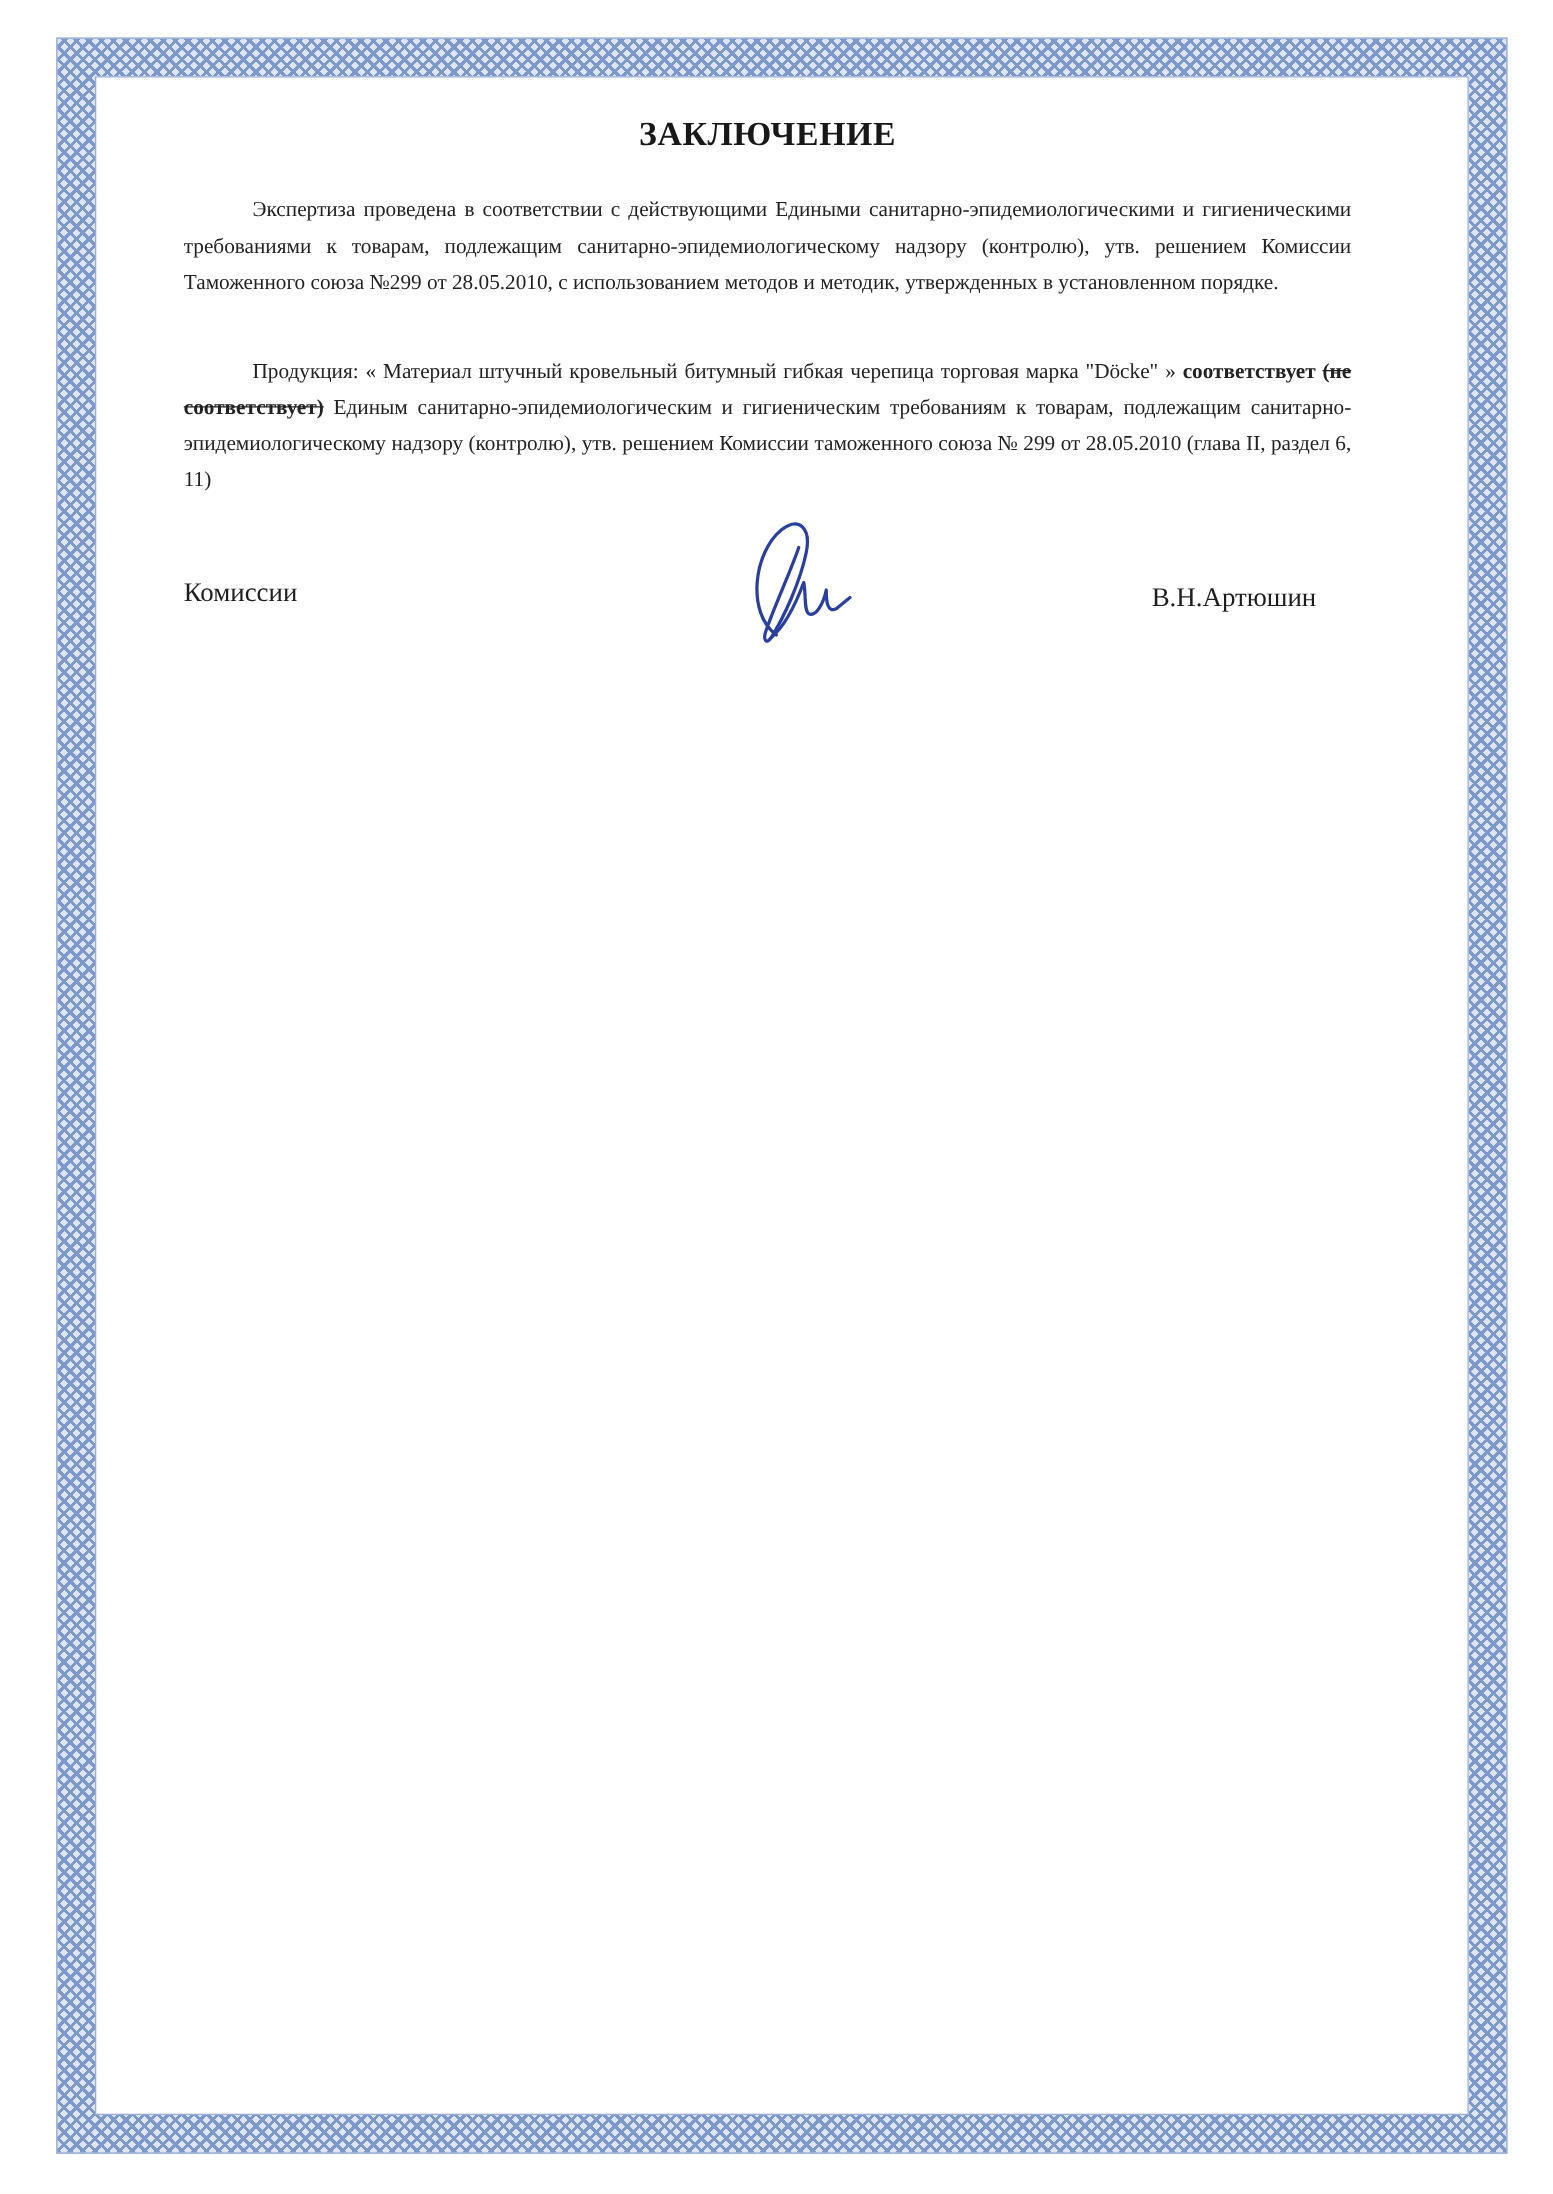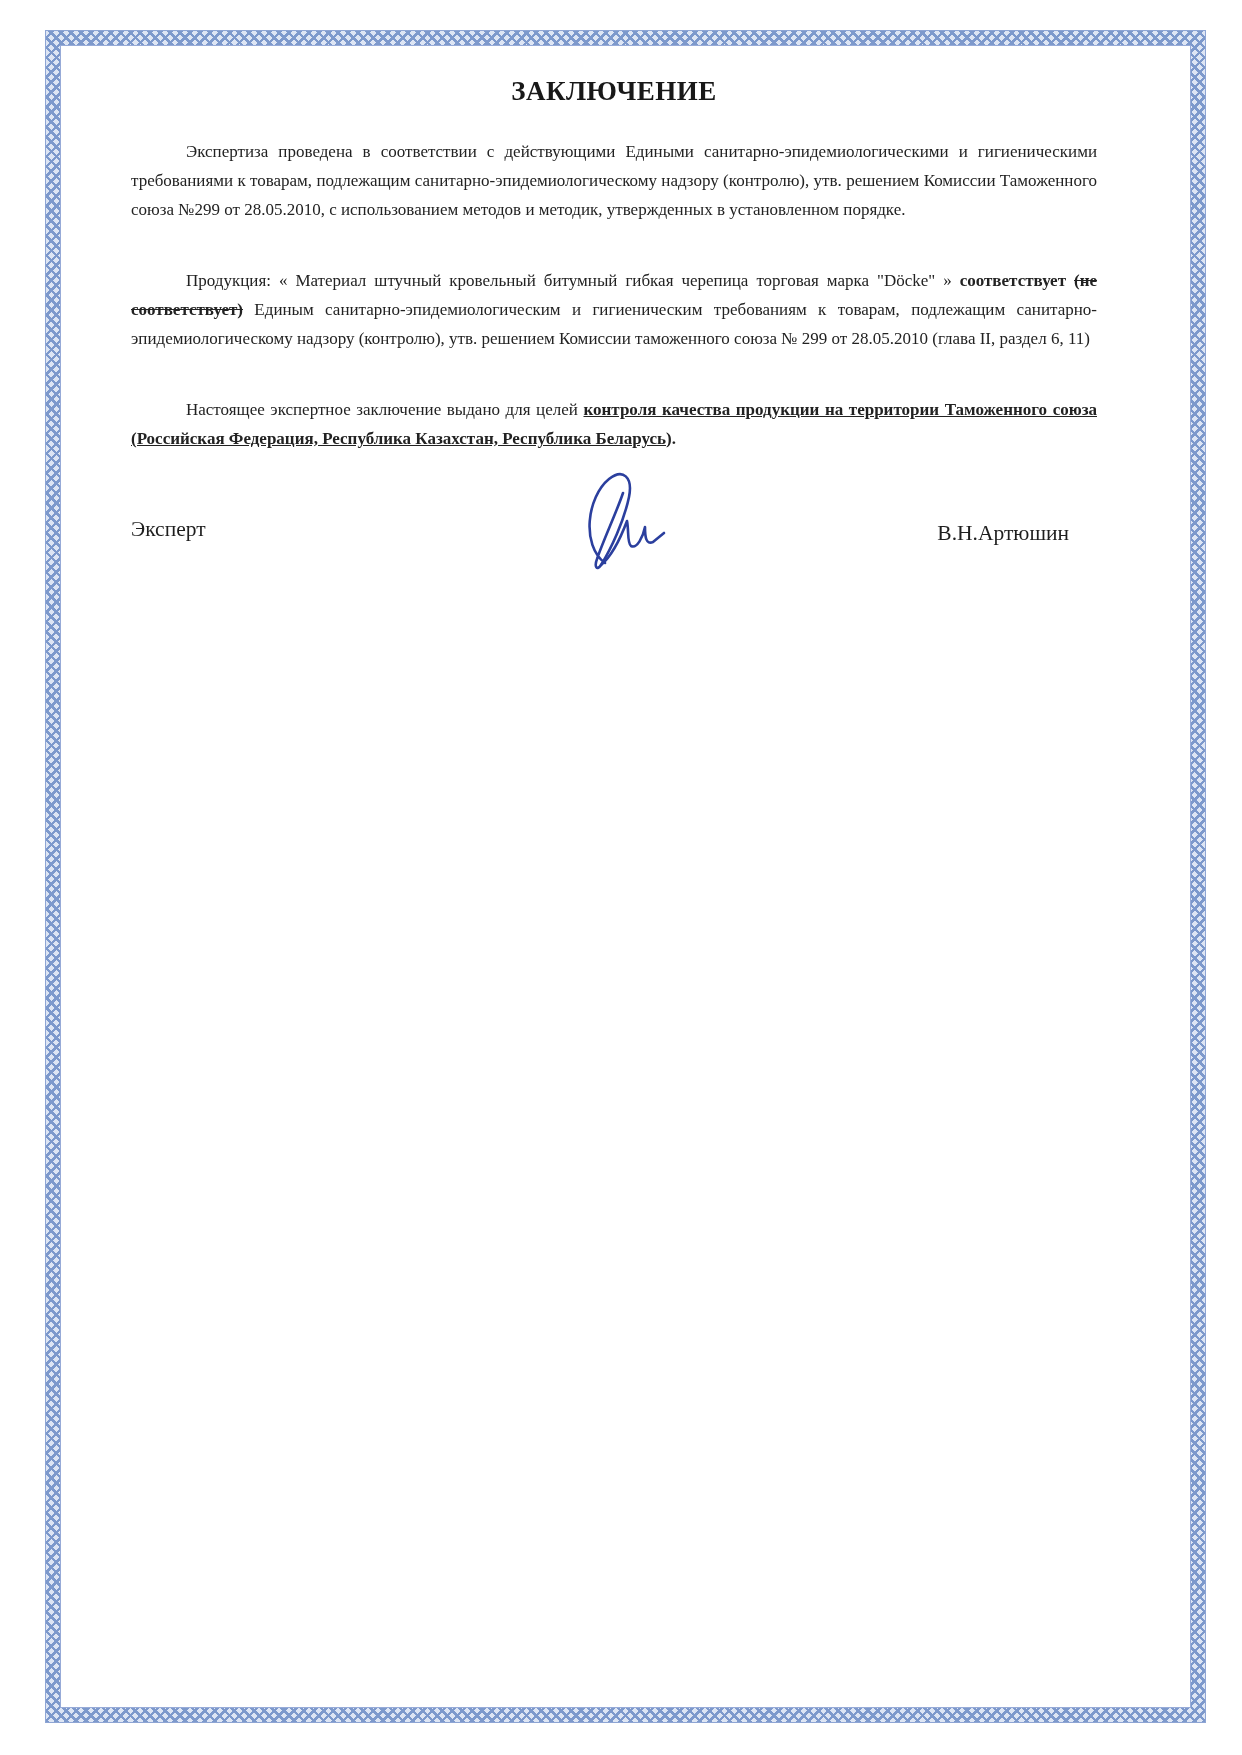--- a/index.html
+++ b/index.html
@@ -12,21 +12,21 @@
   }
   .page {
     position: relative;
     width: 1242px; height: 1755px;
     background: #ffffff;
   }
   
   .frame {
     position: absolute;
     top: 30px; left: 45px; right: 36px; bottom: 32px;
-    padding: 14px;
+    padding: 30px;
     border: 1px solid #8ea5d4;
     background:
       repeating-linear-gradient(45deg,  #7d99cc 0 2.5px, rgba(0,0,0,0) 2.5px 7px),
       repeating-linear-gradient(-45deg, #7d99cc 0 2.5px, rgba(0,0,0,0) 2.5px 7px),
       #dde5f4;
   }
   .inner {
     width: 100%; height: 100%;
     background: #ffffff;
     border: 1px solid #97abd8;
@@ -76,24 +76,23 @@
 <div class="page">
   <div class="frame">
     <div class="inner">
 
       <h1 class="title">ЗАКЛЮЧЕНИЕ</h1>
 
       <p class="para"><span>Экспертиза проведена в соответствии с действующими  Едиными санитарно-эпидемиологическими и гигиеническими требованиями к товарам, подлежащим санитарно-эпидемиологическому надзору (контролю), утв. решением Комиссии Таможенного союза №299 от 28.05.2010, с использованием методов и методик, утвержденных   в установленном порядке.</span></p>
 
       <p class="para"><span>Продукция:   « Материал штучный кровельный битумный гибкая черепица  торговая марка "Döcke"  » </span><span class="b">соответствует</span><span> </span><span class="strike">(не  соответствует)</span><span> Единым санитарно-эпидемиологическим и гигиеническим требованиям к товарам, подлежащим санитарно-эпидемиологическому надзору (контролю), утв. решением Комиссии таможенного союза № 299 от 28.05.2010 (глава II, раздел 6, 11)</span></p>
 
-      <p class="para"><span>Настоящее экспертное заключение выдано для целей </span><span class="bu">контроля качества продукции на территории Таможенного союза (Российская Федерация,  Республика  Казахстан, Республика Беларусь</span><span class="b">).</span></p>
 
       <div class="sign-row">
-        <span class="expert-label">Эксперт</span>
+        <span class="expert-label">Комиссии</span>
 
         <svg class="signature-svg" width="130" height="130" viewBox="0 0 130 130">
           <g fill="none" stroke="#2b3f9e" stroke-width="2.6" stroke-linecap="round" stroke-linejoin="round">
             <path d="M44 100 C 20 82, 26 34, 48 16 C 62 5, 72 14, 68 34 C 63 58, 50 86, 40 102 C 36 108, 33 104, 36 96 C 42 78, 56 48, 62 30"></path>
             <path d="M40 102 C 52 92, 60 74, 66 58 C 68 68, 66 80, 70 83 C 76 86, 82 74, 84 64 C 84 74, 85 82, 92 79 L 103 70"></path>
           </g>
         </svg>
 
         <span class="expert-name">В.Н.Артюшин</span>
       </div>

